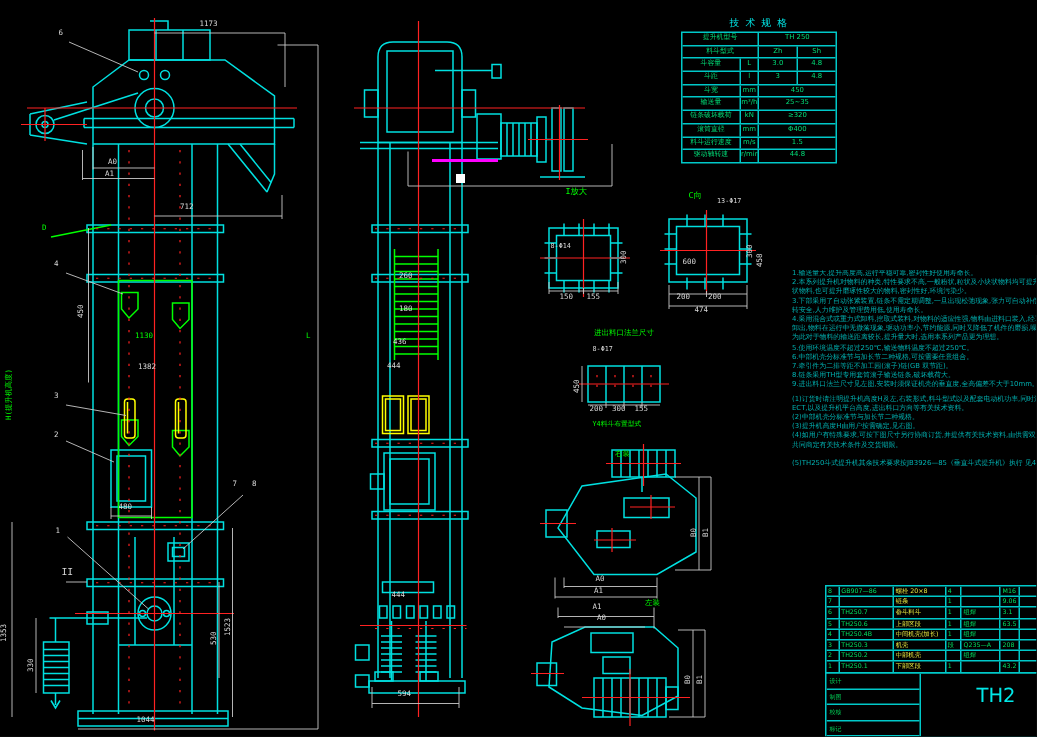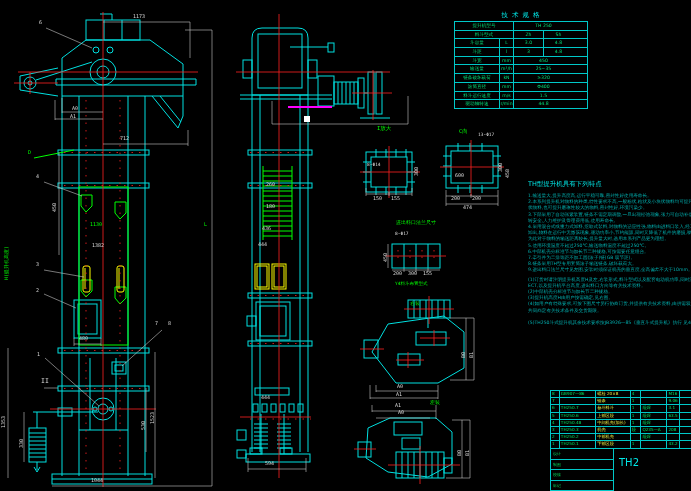--- a/index.html
+++ b/index.html
@@ -1,21 +1,21 @@
 <!DOCTYPE html>
 <html><head>
 <meta charset="utf-8">
 <style>
   html,body{margin:0;padding:0;background:#111;}
   #canvas{position:relative;width:691px;height:491px;background:#000;overflow:hidden;
           font-family:"DejaVu Sans",sans-serif;}
   #linework{position:absolute;left:0;top:0;}
   .ann{position:absolute;white-space:nowrap;font-family:"DejaVu Sans Mono",monospace;line-height:1;}
   
-  #spec{position:absolute;left:454px;top:11px;width:134px;}
+  #spec{position:absolute;left:454px;top:11px;width:104px;}
   #spec-title{color:#00e8e8;font-size:6.5px;text-align:center;letter-spacing:1px;height:10px;}
   #spec-rows{border:1px solid #00c8c8;}
   .srow{display:flex;height:7.7px;}
   .srow + .srow{border-top:1px solid #00c8c8;}
   .scell{box-sizing:border-box;font-size:4.6px;line-height:7.6px;color:#00dd77;
          text-align:center;overflow:hidden;white-space:nowrap;}
   
   #notes{position:absolute;left:528px;top:180px;width:163px;height:212px;overflow:hidden;}
   #notes-title{color:#00e8e8;font-size:6.5px;margin-bottom:4px;white-space:nowrap;}
   .nline{color:#00b0b0;font-size:4.6px;line-height:6.2px;white-space:nowrap;}
@@ -29,21 +29,21 @@
   
   #title-block{position:absolute;left:550px;top:448px;width:141px;height:42px;
                border:1px solid #00c8c8;display:flex;overflow:hidden;}
   #tb-left{width:62px;border-right:1px solid #00c8c8;}
   .tbrow{height:9.5px;border-bottom:1px solid #00c8c8;color:#00cc55;font-size:4px;
          line-height:9px;padding-left:2px;}
   #tb-center{width:50px;border-right:1px solid #00c8c8;text-align:center;color:#00e8e8;}
   #tb-model{font-size:7px;margin-top:7px;}
   #tb-name{font-size:6px;margin-top:2px;}
   #tb-right{flex:1;color:#00e8e8;}
-  #tb-code{font-size:10px;padding:8px 0 0 5px;white-space:nowrap;}
+  #tb-code{font-size:13px;padding:8px 0 0 5px;white-space:nowrap;margin-left:32px;}
 </style>
 </head>
 <body>
 
 <div id="canvas">
 
 <svg id="linework" width="691" height="491" viewBox="0 0 691 491">
 
   <g>
     <g stroke="#00e0e0" fill="none" stroke-width="1">
@@ -344,21 +344,20 @@
         </div>
         <div class="srow">
           <div class="scell" style="width: 44px;">驱动轴转速</div>
           <div class="scell" style="width: 14px; border-left: 1px solid rgb(0, 200, 200);">r/min</div>
           <div class="scell" style="width: 60px; border-left: 1px solid rgb(0, 200, 200);">44.8</div>
         </div>
       </div>
 </div>
 
 <div id="notes">
-  <div id="notes-title">TH型提升机具有下列特点</div>
   <div id="note-lines">
         <div class="nline">1.输送量大,提升高度高,运行平稳可靠,密封性好使用寿命长。</div>
         <div class="nline">2.本系列提升机对物料的种类,特性要求不高,一般粉状,粒状及小块状物料均可提升,既可提升一般性粉</div>
         <div class="nline">  状物料,也可提升磨琢性较大的物料,密封性好,环境污染少。</div>
         <div class="nline">3.下部采用了自动张紧装置,链条不需定期调整,一旦出现松弛现象,张力可自动补偿,避免打滑及脱链,运</div>
         <div class="nline">  转安全,人力维护及管理费用低,使用寿命长。</div>
         <div class="nline">4.采用混合式或重力式卸料,挖取式装料,对物料的适应性强,物料由进料口装入,经工作运转后由卸料口</div>
         <div class="nline">  卸出,物料在运行中无撒落现象,驱动功率小,节约能源,同时又降低了机件的磨损,噪音小。</div>
         <div class="nline">  为此对于物料的输送距离较长,提升量大时,选用本系列产品更为理想。</div>
         <div class="nline">5.使用环境温度不超过250℃,输送物料温度不超过250℃。</div>

